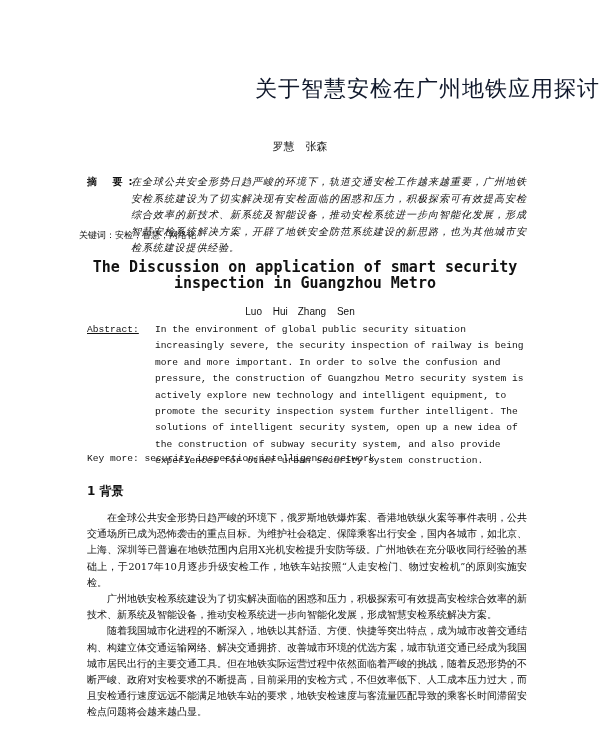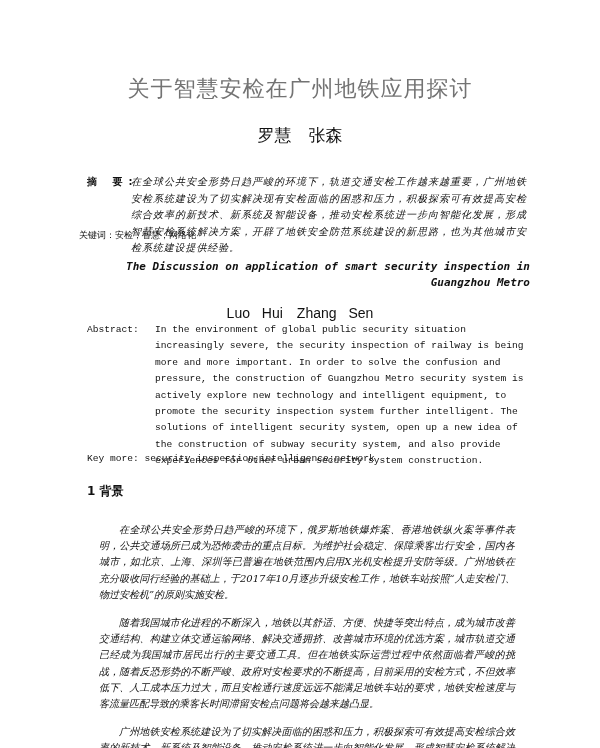--- a/index.html
+++ b/index.html
@@ -3,71 +3,70 @@
   <meta charset="utf-8">
   <style>
     html, body { margin: 0; padding: 0; }
     body {
       width: 600px; height: 748px; background: #ffffff; overflow: hidden;
       position: relative; color: #111;
       font-family: "DejaVu Serif", serif;
     }
     .page { position: absolute; left: 0; top: 0; width: 600px; height: 748px; }
     .title {
-      position: absolute; left: 0; width: 600px; top: 74px; text-align: center;
+      position: absolute; left: 0; width: 600px; top: 74px; text-align: right;
       font-family: "DejaVu Sans", sans-serif; font-size: 22px; letter-spacing: 1px;
-      color: #737373;
+      color: #0f172a;
     }
     .authors-cn {
-      position: absolute; left: 0; width: 600px; top: 124px; text-align: center;
-      font-size: 17px; font-family: "DejaVu Sans", sans-serif; word-spacing: 8px;
+      position: absolute; left: 0; width: 600px; top: 139px; text-align: center;
+      font-size: 11px; font-family: "DejaVu Sans", sans-serif; word-spacing: 8px;
     }
     .abs-cn {
       position: absolute; left: 87px; top: 150px; width: 440px;
       font-size: 10px; line-height: 16.6px; margin-top: 24px;
     }
     .abs-cn .label {
       position: absolute; left: 0; top: 0; font-weight: bold;
       font-family: "DejaVu Sans", sans-serif; letter-spacing: 6px;
     }
     .abs-cn .body { margin-left: 44px; text-align: justify; letter-spacing: 0.9px; font-style: italic; }
     .kw-cn {
       position: absolute; left: 79px; top: 229px; font-size: 9px;
       font-family: "DejaVu Sans", sans-serif;
     }
     .title-en {
-      position: absolute; left: 80px; width: 450px; top: 259px; text-align: right;
-      font-family: "DejaVu Sans Mono", monospace; font-size: 11px; line-height: 16px;
+      position: absolute; left: 80px; width: 450px; top: 259px; text-align: center;
+      font-family: "DejaVu Sans Mono", monospace; font-size: 15px; line-height: 16px;
       font-weight: bold;
-      font-style: italic;
     }
     .authors-en {
       position: absolute; left: 0; width: 600px; top: 305px; text-align: center;
-      font-family: "Liberation Sans", sans-serif; font-size: 14px; word-spacing: 8px;
+      font-family: "Liberation Sans", sans-serif; font-size: 10px; word-spacing: 8px;
     }
     .abs-en {
       position: absolute; left: 87px; top: 322px; width: 440px;
       font-family: "Liberation Mono", monospace; font-size: 9.6px; line-height: 16.4px;
     }
-    .abs-en .label { position: absolute; left: 0; top: 0; }
+    .abs-en .label { position: absolute; left: 0; top: 0; text-decoration: underline; }
     .abs-en .body { margin-left: 68px; }
     .kw-en {
       position: absolute; left: 87px; top: 453px;
       font-family: "Liberation Mono", monospace; font-size: 9.6px;
     }
     .section-h {
       position: absolute; left: 87px; top: 483px;
       font-family: "DejaVu Sans", sans-serif; font-weight: bold; font-size: 12px;
     }
     .body-text {
       position: absolute; left: 87px; top: 510px; width: 440px;
       font-family: "DejaVu Serif", serif; font-size: 10px; line-height: 16.2px;
       text-align: justify;
     }
-    .body-text p { margin: 12px; text-indent: 20px; font-style: italic; }
+    .body-text p { margin: 0; text-indent: 20px; }
   </style>
 </head>
 <body>
 
 <div class="page">
   <div class="title">关于智慧安检在广州地铁应用探讨</div>
   <div class="authors-cn">罗慧　张森</div>
 
   <div class="abs-cn">
     <span class="label">摘 要:</span>
@@ -80,16 +79,16 @@
 
   <div class="abs-en">
     <span class="label">Abstract:</span>
     <div class="body">In the environment of global public security situation increasingly severe, the security inspection of railway is being more and more important. In order to solve the confusion and pressure, the construction of Guangzhou Metro security system is actively explore new technology and intelligent equipment, to promote the security inspection system further intelligent. The solutions of intelligent security system, open up a new idea of the construction of subway security system, and also provide experiences for other urban security system construction.</div>
   </div>
   <div class="kw-en">Key more: security inspection;intelligence;network</div>
 
   <div class="section-h">1 背景</div>
   <div class="body-text">
     <p>在全球公共安全形势日趋严峻的环境下，俄罗斯地铁爆炸案、香港地铁纵火案等事件表明，公共交通场所已成为恐怖袭击的重点目标。为维护社会稳定、保障乘客出行安全，国内各城市，如北京、上海、深圳等已普遍在地铁范围内启用X光机安检提升安防等级。广州地铁在充分吸收同行经验的基础上，于2017年10月逐步升级安检工作，地铁车站按照“人走安检门、物过安检机”的原则实施安检。</p>
+    <p>广州地铁安检系统建设为了切实解决面临的困惑和压力，积极探索可有效提高安检综合效率的新技术、新系统及智能设备，推动安检系统进一步向智能化发展，形成智慧安检系统解决方案。</p>
     <p>随着我国城市化进程的不断深入，地铁以其舒适、方便、快捷等突出特点，成为城市改善交通结构、构建立体交通运输网络、解决交通拥挤、改善城市环境的优选方案，城市轨道交通已经成为我国城市居民出行的主要交通工具。但在地铁实际运营过程中依然面临着严峻的挑战，随着反恐形势的不断严峻、政府对安检要求的不断提高，目前采用的安检方式，不但效率低下、人工成本压力过大，而且安检通行速度远远不能满足地铁车站的要求，地铁安检速度与客流量匹配导致的乘客长时间滞留安检点问题将会越来越凸显。</p>
-    <p>广州地铁安检系统建设为了切实解决面临的困惑和压力，积极探索可有效提高安检综合效率的新技术、新系统及智能设备，推动安检系统进一步向智能化发展，形成智慧安检系统解决方案。</p>
   </div>
 </div>
 
 </body></html>

